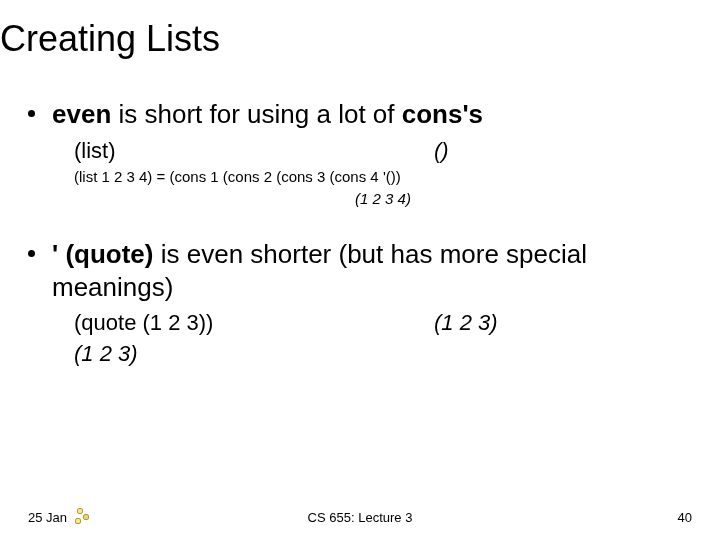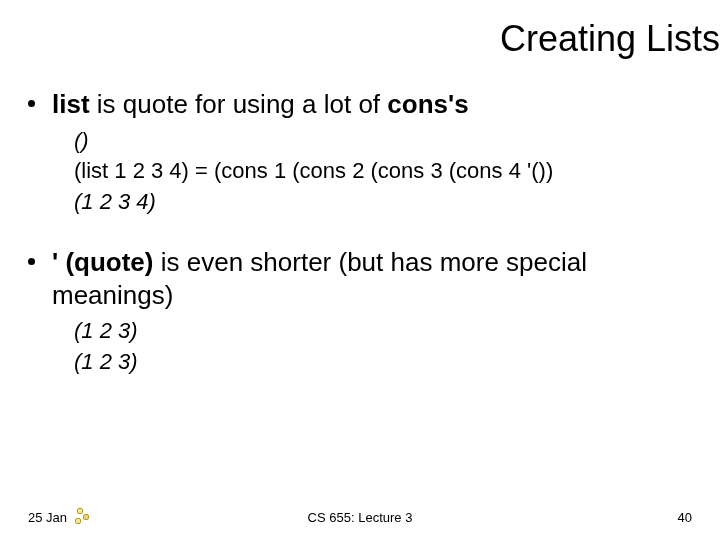--- a/index.html
+++ b/index.html
@@ -6,25 +6,25 @@
     body {
       width: 720px;
       height: 540px;
       background: #fff;
       font-family: Arial, Helvetica, sans-serif;
       color: #000;
       position: relative;
       overflow: hidden;
     }
     .title {
-      text-align: right;
+      text-align: left;
       font-size: 36px;
       font-weight: 400;
       margin-top: 18px;
-      margin-bottom: 28px;
+      margin-bottom: 38px;
     }
     .content {
       padding: 0 28px;
     }
     .bullet {
       font-size: 26px;
       line-height: 1.25;
       margin-bottom: 6px;
       position: relative;
       padding-left: 24px;
@@ -32,35 +32,35 @@
     .bullet .dot {
       position: absolute;
       left: 0;
       top: 0.45em;
       width: 7px;
       height: 7px;
       background: #000;
       border-radius: 50%;
     }
     .sub {
-      font-size: 22px;
+      font-size: 15px;
       line-height: 1.3;
       padding-left: 46px;
       margin-bottom: 2px;
     }
     .row {
       display: flex;
       padding-left: 46px;
       font-size: 22px;
       line-height: 1.3;
       margin-bottom: 2px;
     }
     .col-left { flex: 0 0 360px; }
     .col-right { flex: 1; font-style: italic; }
-    .italic { font-style: italic; }
+    .italic { font-style: italic; text-align: center; }
     .bold { font-weight: 700; }
     .footer {
       position: absolute;
       left: 0;
       right: 0;
       bottom: 12px;
       display: flex;
       align-items: center;
       justify-content: space-between;
       padding: 0 28px;
@@ -93,35 +93,37 @@
   </style>
 </head>
 <body>
 
 <div class="title">Creating Lists</div>
 
 <div class="content">
 
   <div class="bullet">
     <span class="dot"></span>
-    <span class="bold">list</span><span> is quote for using a lot of </span><span class="bold">cons's</span>
+    <span class="bold">even</span><span> is short for using a lot of </span><span class="bold">cons's</span>
   </div>
 
   <div class="row">
+    <div class="col-left">(list)</div>
     <div class="col-right">()</div>
   </div>
   <div class="sub">(list 1 2 3 4) = (cons 1 (cons 2 (cons 3 (cons 4 '())</div>
   <div class="sub italic">(1 2 3 4)</div>
 
   <div class="bullet bullet2">
     <span class="dot"></span>
     <span class="bold">' (quote)</span><span> is even shorter (but has more special meanings)</span>
   </div>
 
   <div class="row">
+    <div class="col-left">(quote (1 2 3))</div>
     <div class="col-right">(1 2 3)</div>
   </div>
   <div class="row">
     <div class="col-right">(1 2 3)</div>
   </div>
 
 </div>
 
 <div class="footer">
   <div class="footer-center">CS 655: Lecture 3</div>

